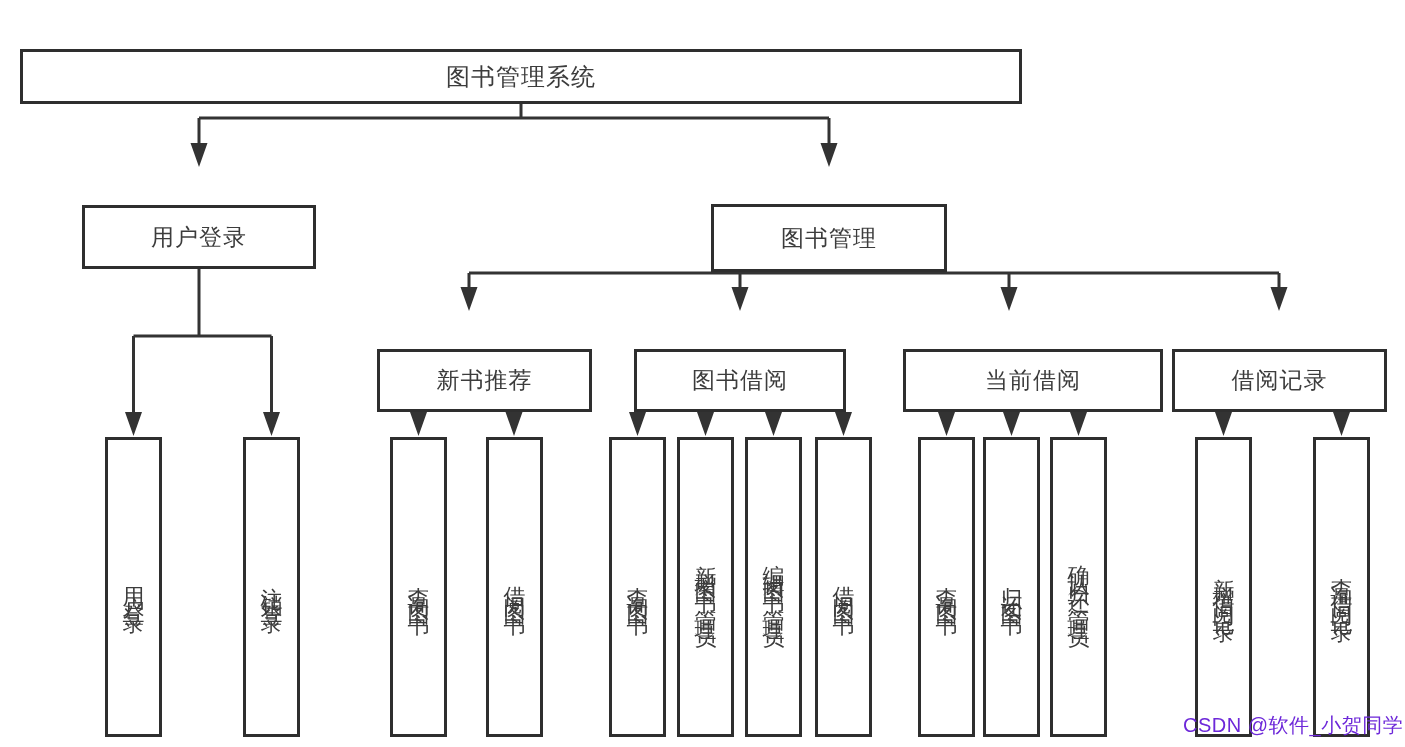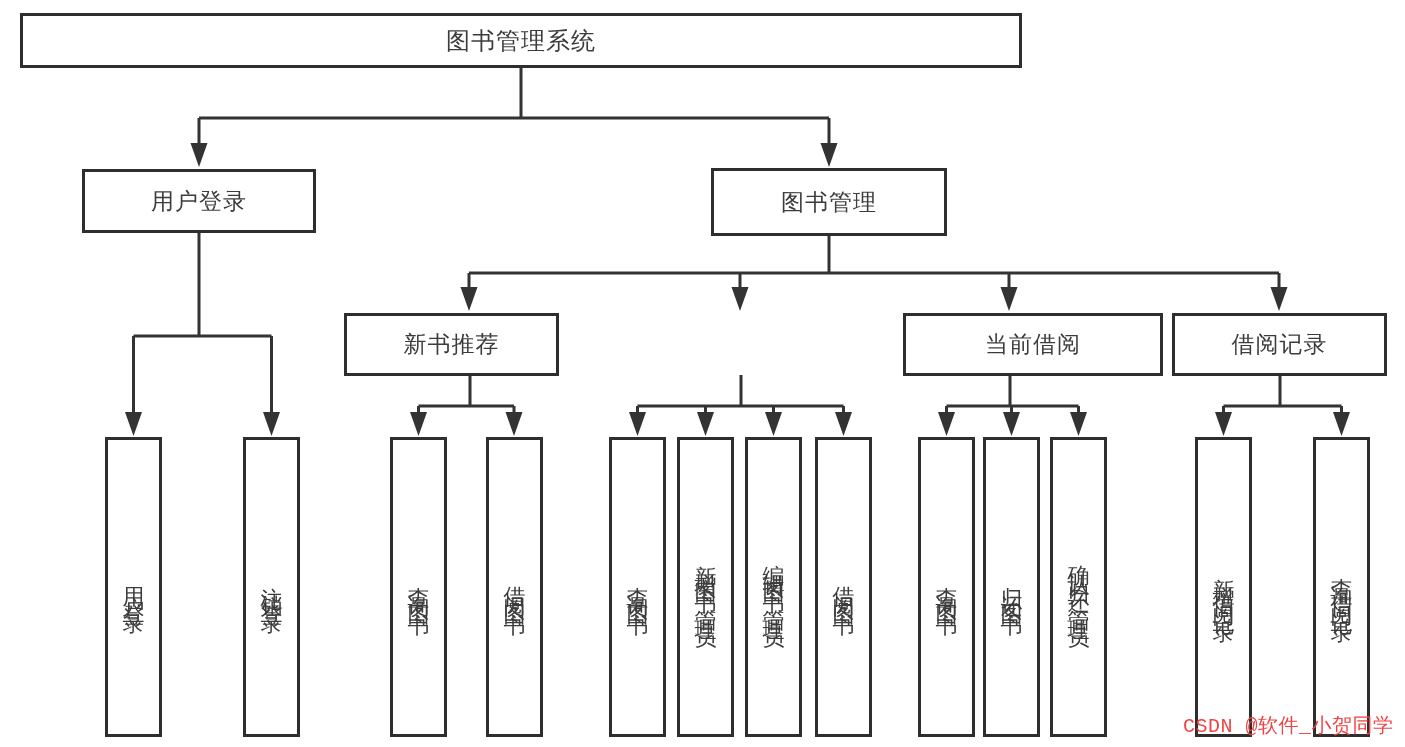--- a/index.html
+++ b/index.html
@@ -38,20 +38,21 @@
     border: 3px solid #2e2e2e;
     display: flex;
     align-items: center;
     justify-content: center;
     color: #3c3c3c;
   }
   .hbox {
     font-size: 23px;
     letter-spacing: 1px;
     white-space: nowrap;
+    margin-top: 36px;
   }
   .hbox.root {
     left: 20px; top: 13px;
     width: 1002px; height: 55px;
     font-size: 24px;
   }
   .vbox {
     width: 57px;
     height: 300px;
     top: 437px;
@@ -61,25 +62,24 @@
     font-size: 22px;
     letter-spacing: 9px;
     line-height: 1;
     white-space: nowrap;
   }
   .watermark {
     position: absolute;
     left: 1183px;
     top: 712px;
     font-size: 20px;
-    color: #ef4444;
+    color: #6d28d9;
     letter-spacing: 0.5px;
     white-space: nowrap;
     z-index: 5;
-    font-family: Liberation Mono, monospace;
   }
 </style>
 </head>
 <body>
 
 <div class="canvas">
 
   <svg class="connectors" viewBox="0 0 1405 747" xmlns="http://www.w3.org/2000/svg">
 
     <g>
@@ -122,22 +122,25 @@
     <span>图书管理系统</span>
   </div>
 
   <div class="node hbox" style="left:82px;top:169px;width:234px;height:64px">
     <span>用户登录</span>
   </div>
   <div class="node hbox" style="left:711px;top:168px;width:236px;height:68px">
     <span>图书管理</span>
   </div>
 
-  <div class="node hbox" style="left:344px;top:313px;width:215px;height:63px">
+  <div class="node hbox" style="left:377px;top:313px;width:215px;height:63px">
     <span>新书推荐</span>
+  </div>
+  <div class="node hbox" style="left:634px;top:313px;width:212px;height:63px">
+    <span>图书借阅</span>
   </div>
   <div class="node hbox" style="left:903px;top:313px;width:260px;height:63px">
     <span>当前借阅</span>
   </div>
   <div class="node hbox" style="left:1172px;top:313px;width:215px;height:63px">
     <span>借阅记录</span>
   </div>
 
   <div class="node vbox" style="left:105px">
     <span class="vtext">用户登录</span>

